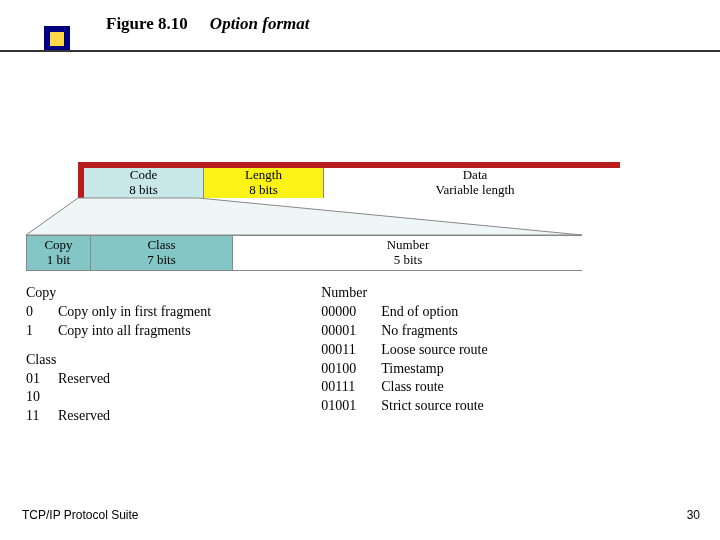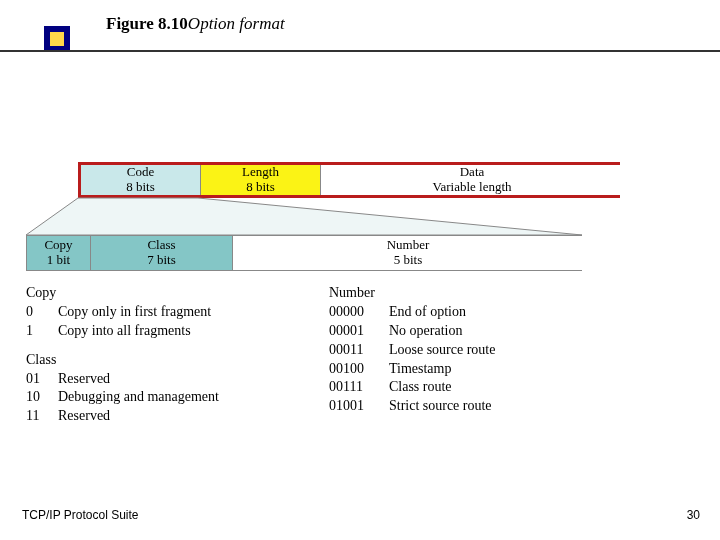--- a/index.html
+++ b/index.html
@@ -18,32 +18,32 @@
     width: 26px; height: 26px;
     border: 6px solid #000080;
     background: #ffd84a;
     position: absolute; left: 28px; top: 12px;
   }
   .figure-ref {
     font-weight: bold; font-style: normal;
     margin-left: 90px; font-size: 17px;
   }
   .figure-title {
-    font-weight: normal; font-style: italic;
-    margin-left: 0; font-size: 17px;
+    font-weight: bold; font-style: italic;
+    margin-left: 22px; font-size: 17px;
   }
   .title-rule {
     position: absolute; left: 0; top: 50px;
     width: 720px; border: 0; border-top: 2px solid #333;
   }
   
   .row1 {
     position: absolute; left: 78px; top: 162px;
     width: 542px; height: 36px;
-    border: 3px solid #b91c1c;
+    border: 6px solid #b91c1c;
     display: grid;
     grid-template-columns: 120px 120px 302px;
   }
   .row1 > div {
     border-right: 1px solid #888;
     display: flex; flex-direction: column;
     align-items: center; justify-content: center;
     font-size: 13px; line-height: 1.15;
   }
   .row1 > div:last-child { border-right: none; justify-content: flex-end; }
@@ -159,38 +159,37 @@
       </div>
     </div>
     <div class="group">
       <h4>Class</h4>
       <div class="pair">
         <span class="k">01</span>
         <span>Reserved</span>
       </div>
       <div class="pair">
         <span class="k">10</span>
-        <span>Debugging and management</span>
       </div>
       <div class="pair">
         <span class="k">11</span>
         <span>Reserved</span>
       </div>
     </div>
   </div>
   <div class="col">
     <div class="group">
       <h4>Number</h4>
       <div class="pair">
         <span class="k">00000</span>
         <span>End of option</span>
       </div>
       <div class="pair">
         <span class="k">00001</span>
-        <span>No operation</span>
+        <span>No fragments</span>
       </div>
       <div class="pair">
         <span class="k">00011</span>
         <span>Loose source route</span>
       </div>
       <div class="pair">
         <span class="k">00100</span>
         <span>Timestamp</span>
       </div>
       <div class="pair">

